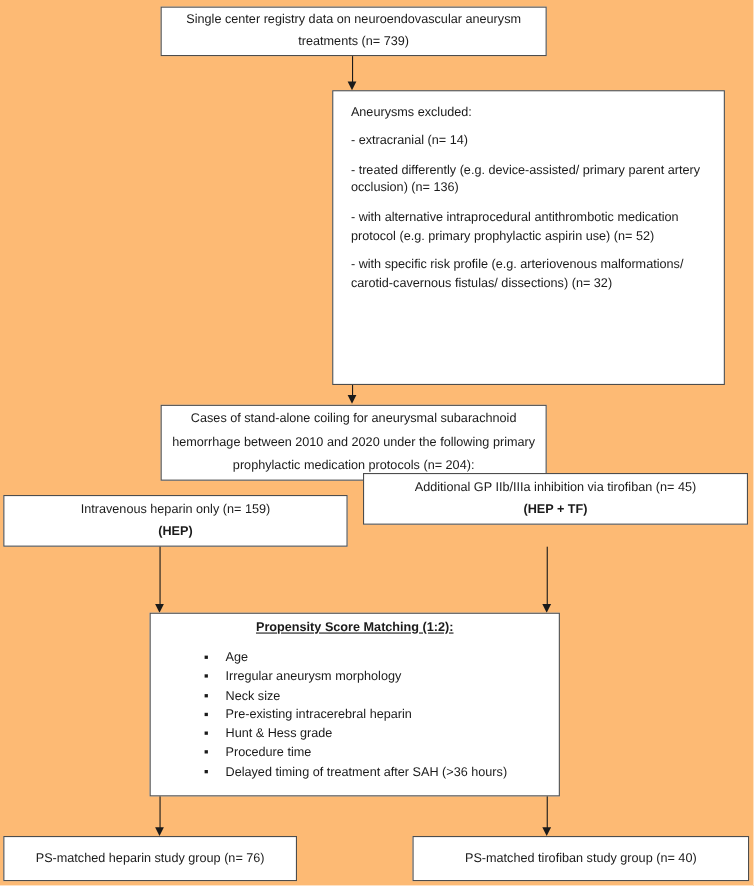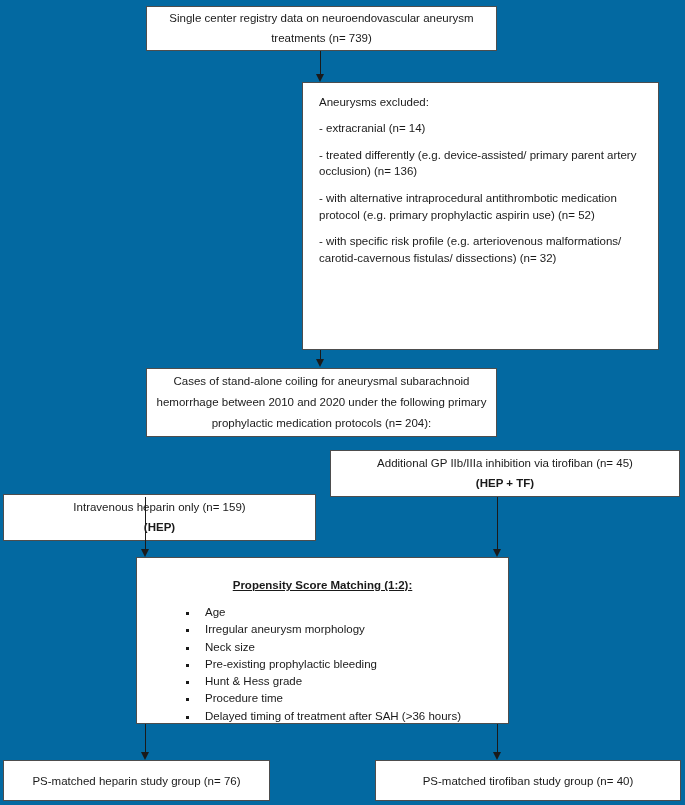--- a/index.html
+++ b/index.html
@@ -5,21 +5,21 @@
   * { margin: 0; padding: 0; box-sizing: border-box; }
   html, body { background: #ffffff; }
   body {
     font-family: "Liberation Sans", sans-serif;
     color: #1a1a1a;
   }
   .canvas {
     position: relative;
     width: 685px;
     height: 805px;
-    background: #0369a1;
+    background: #fdba74;
     font-size: 11.5px;
     overflow: hidden;
   }
   .box {
     position: absolute;
     border: 1px solid #4d4d4d;
     background: #ffffff;
   }
   .center {
     display: flex;
@@ -43,23 +43,23 @@
     border-right: 4.5px solid transparent;
     border-top: 8px solid #1a1a1a;
   }
 
   
   #registry   { left: 146px; top: 6px;   width: 351px; height: 45px; line-height: 1.7; padding: 2px 10px; }
   #excluded   { left: 302px; top: 82px;  width: 357px; height: 268px; padding: 13px 16px; }
   #excluded .ex-title { font-weight: normal; margin-bottom: 12px; }
   #excluded p { margin-bottom: 10px; line-height: 1.45; }
   #cohort     { left: 146px; top: 368px; width: 351px; height: 69px; line-height: 1.8; padding: 2px 8px; }
-  #hep        { left: 3px;   top: 450px; width: 313px; height: 47px; line-height: 1.7; margin-top: 44px; }
-  #heptf      { left: 330px; top: 450px; width: 350px; height: 47px; line-height: 1.7; }
-  #psm        { left: 136px; top: 557px; width: 373px; height: 167px; padding-top: 21px; }
+  #hep        { left: 3px;   top: 450px; width: 313px; height: 47px; line-height: 1.7; }
+  #heptf      { left: 330px; top: 430px; width: 350px; height: 47px; line-height: 1.7; }
+  #psm        { left: 136px; top: 557px; width: 373px; height: 167px; padding-top: 7px; }
   #psm .psm-title {
     text-align: center;
     font-weight: bold;
     text-decoration: underline;
     margin-bottom: 13px;
   }
   #psm ul {
     list-style-type: square;
     margin-left: 62px;
     margin-right: 10px;
@@ -124,21 +124,21 @@
   <div class="arrowhead" id="head-3"></div>
   <div class="vline" id="line-4"></div>
   <div class="arrowhead" id="head-4"></div>
 
   <div class="box" id="psm">
     <div class="psm-title">Propensity Score Matching (1:2):</div>
     <ul>
       <li>Age</li>
       <li>Irregular aneurysm morphology</li>
       <li>Neck size</li>
-      <li>Pre-existing prophylactic bleeding</li>
+      <li>Pre-existing intracerebral heparin</li>
       <li>Hunt &amp; Hess grade</li>
       <li>Procedure time</li>
       <li>Delayed timing of treatment after SAH (&gt;36 hours)</li>
     </ul>
   </div>
 
   <div class="vline" id="line-5"></div>
   <div class="arrowhead" id="head-5"></div>
   <div class="vline" id="line-6"></div>
   <div class="arrowhead" id="head-6"></div>

